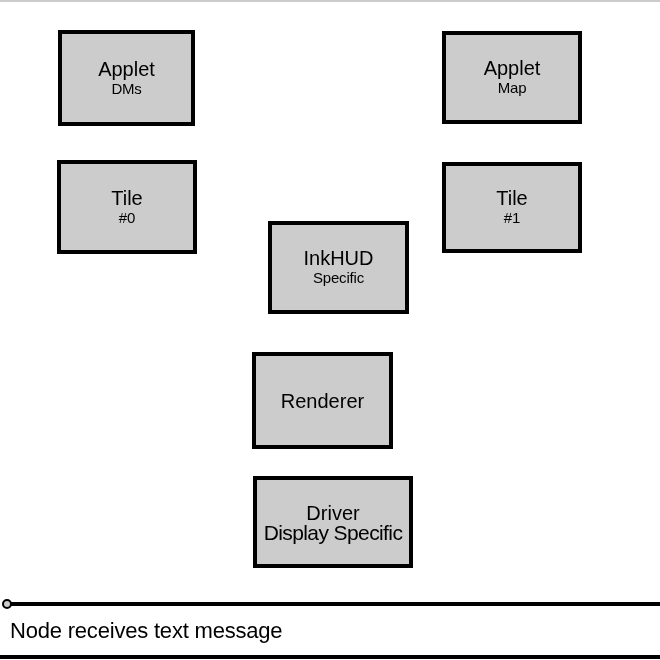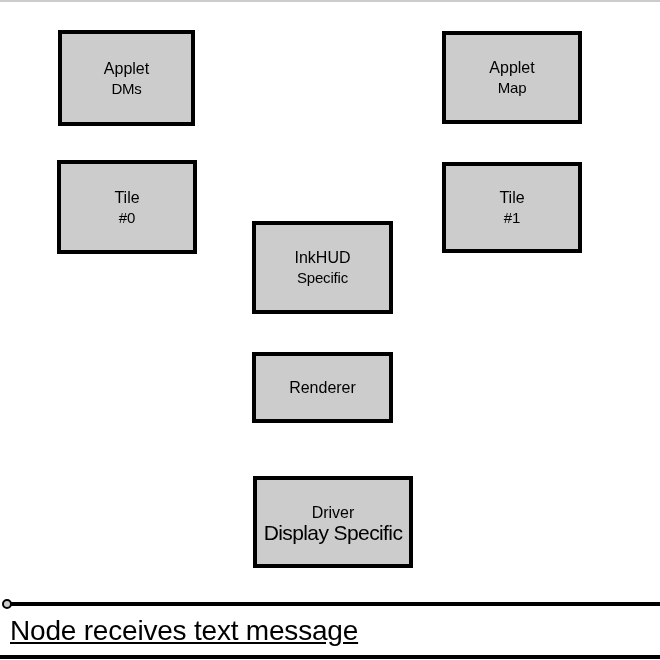--- a/index.html
+++ b/index.html
@@ -43,21 +43,21 @@
     background: #cccccc;
     border: 4px solid #000000;
     display: flex;
     flex-direction: column;
     align-items: center;
     justify-content: center;
     color: #000000;
     overflow: hidden;
   }
   .node-title {
-    font-size: 16px;
+    font-size: 20px;
     line-height: 22px;
     white-space: nowrap;
     letter-spacing: 0px;
     text-align: right;
   }
   .node-subtitle {
     font-size: 15px;
     line-height: 17px;
     white-space: nowrap;
     letter-spacing: -0.2px;
@@ -67,22 +67,22 @@
   }
   .node-box.tight .node-subtitle {
     font-size: 21px;
     letter-spacing: -0.6px;
   }
   
   #box-applet-dms   { left: 58px;  top: 30px;  width: 137px; height: 96px; }
   #box-applet-map   { left: 442px; top: 31px;  width: 140px; height: 93px; }
   #box-tile-0       { left: 57px;  top: 160px; width: 140px; height: 94px; }
   #box-tile-1       { left: 442px; top: 162px; width: 140px; height: 91px; }
-  #box-inkhud       { left: 252px; top: 221px; width: 141px; height: 93px; }
-  #box-renderer     { left: 252px; top: 352px; width: 141px; height: 71px; }
+  #box-inkhud       { left: 268px; top: 221px; width: 141px; height: 93px; }
+  #box-renderer     { left: 252px; top: 352px; width: 141px; height: 97px; }
   #box-driver       { left: 253px; top: 476px; width: 160px; height: 92px; }
 
   .timeline {
     position: absolute;
     left: 0;
     top: 598px;
     width: 660px;
     height: 14px;
   }
   .timeline-line {
@@ -101,26 +101,25 @@
     height: 10px;
     border-radius: 50%;
     background: #cccccc;
     border: 2px solid #000000;
     box-sizing: border-box;
   }
   .timeline-caption {
     position: absolute;
     left: 10px;
     top: 617px;
-    font-size: 28px;
+    font-size: 22px;
     line-height: 27px;
     color: #000000;
     white-space: nowrap;
     letter-spacing: -0.2px;
-    text-decoration: underline;
   }
 </style>
 </head>
 <body>
 
 <div id="diagram-canvas">
 
   <div class="frame-top-border"></div>
 
   <div class="node-box has-subtitle" id="box-applet-dms">

